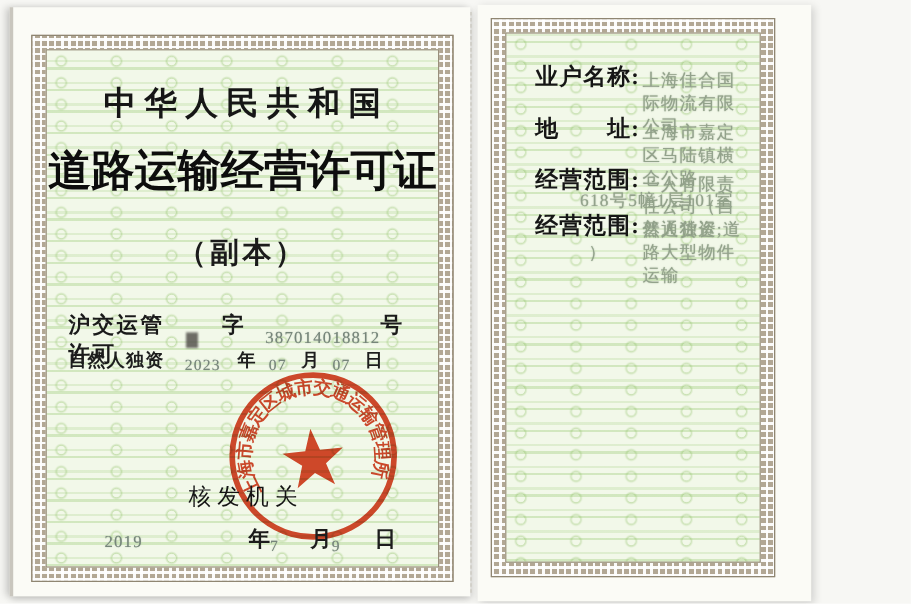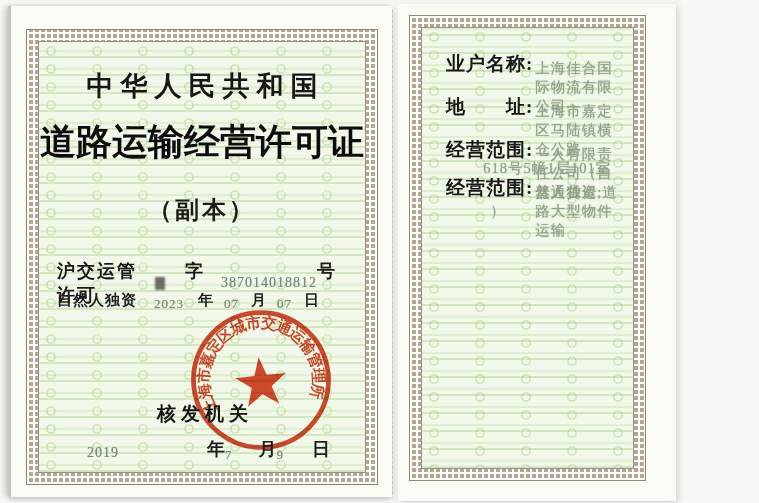--- a/index.html
+++ b/index.html
@@ -103,21 +103,21 @@
   .seal .ring{fill:none;stroke:#d43a1c;stroke-width:5;}
   .seal .star{fill:#d63a1a;}
   .seal text{
     font-family:"Liberation Serif", serif;
     font-size:16px;font-weight:bold;fill:#d23a1c;letter-spacing:1px;
   }
   .issuer{
     position:absolute;top:359px;left:0;right:0;z-index:2;
     text-align:center;text-indent:6px;
     font-family:"Liberation Sans", sans-serif;
-    font-size:19px;font-weight:bold;color:#141414;letter-spacing:5px;
+    font-size:19px;font-weight:normal;color:#141414;letter-spacing:5px;
   }
   .date-line{
     position:absolute;top:395px;left:0;right:0;z-index:2;
     font-size:18px;font-weight:bold;color:#1c1c1c;
     display:flex;align-items:flex-end;padding-left:48px;
   }
   .date-line .num{font-size:14px;font-weight:normal;}
   .date-line .num.y{letter-spacing:1px;}
   .date-line .g1{margin-left:88px;}
   .date-line .small{font-size:13px;position:relative;top:2px;}

